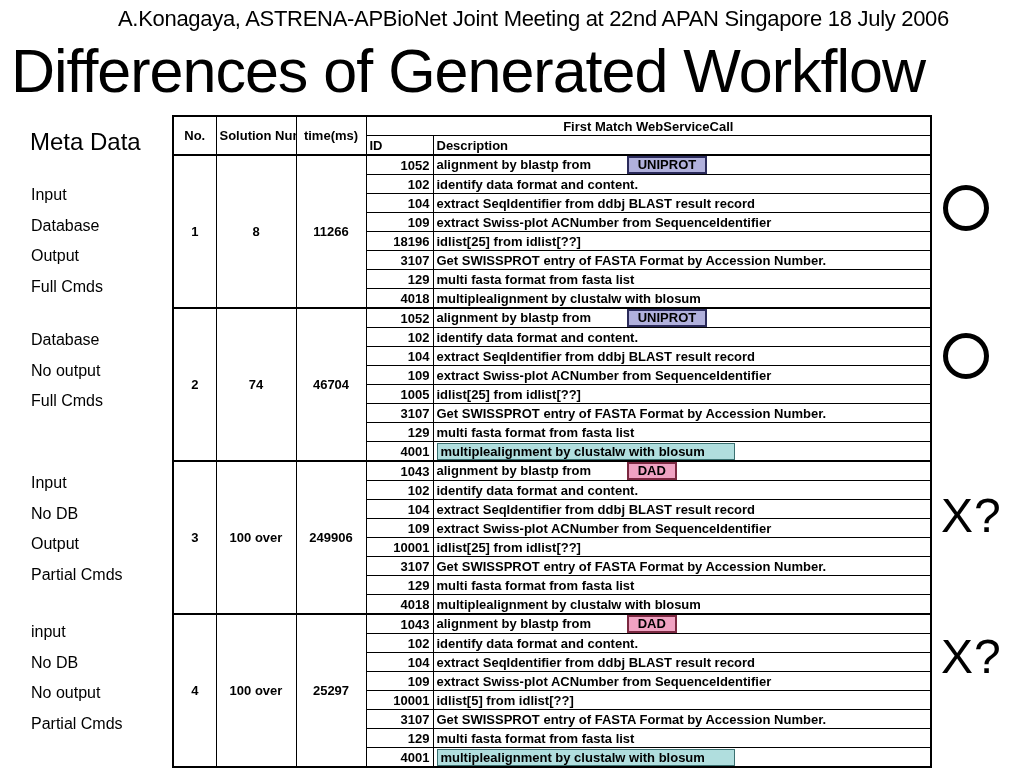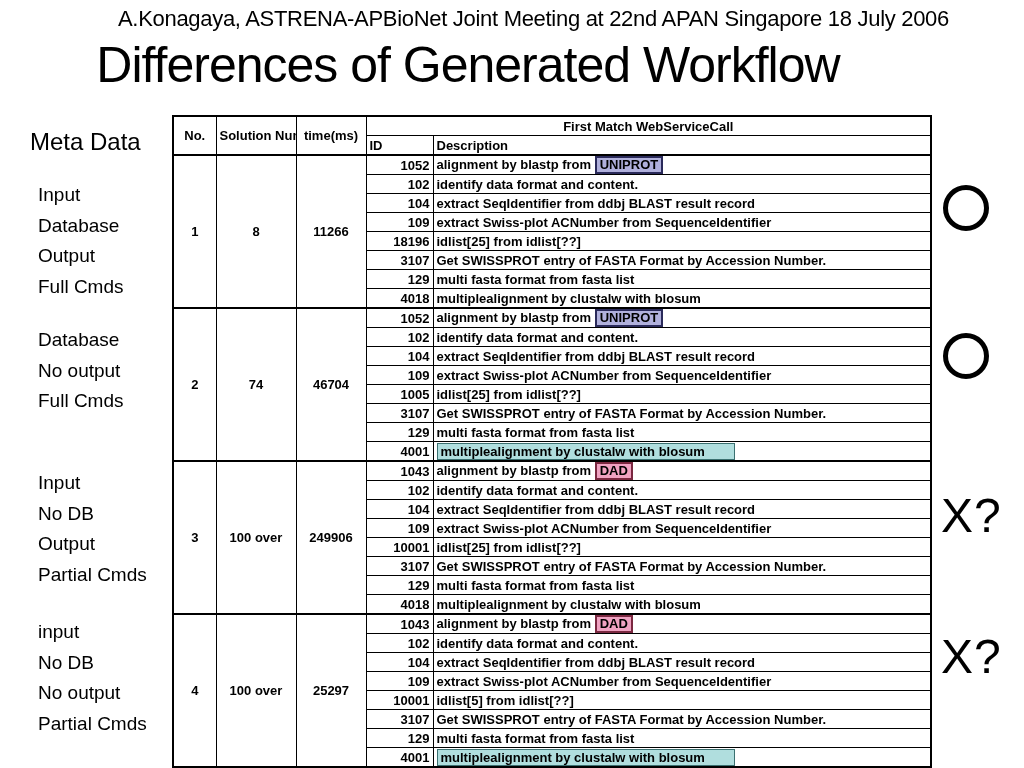--- a/index.html
+++ b/index.html
@@ -6,26 +6,26 @@
   body{
     width:1024px;height:768px;position:relative;background:#ffffff;
     font-family:"Liberation Sans",sans-serif;color:#000;overflow:hidden;
   }
   .slide-header{
     position:absolute;top:6px;left:0;width:949px;text-align:right;
     font-size:22px;letter-spacing:-0.3px;
   }
   .slide-title{
     position:absolute;top:36px;left:0;width:936px;text-align:center;
-    font-size:50px;letter-spacing:-1px;
+    font-size:61px;letter-spacing:-1px;
   }
   
   #meta-label{position:absolute;left:30px;top:128px;font-size:24px;}
   #left-labels{position:absolute;left:26px;top:0;width:150px;}
-  .label-group{position:absolute;left:12px;font-size:19px;line-height:30.5px;white-space:nowrap;}
+  .label-group{position:absolute;left:5px;font-size:16px;line-height:30.5px;white-space:nowrap;}
   .lg0{top:180px;} .lg1{top:325px;} .lg2{top:468px;} .lg3{top:617px;}
   
   #wf-table-wrap{position:absolute;left:172px;top:115px;}
   table.wf{
     border-collapse:collapse;table-layout:fixed;width:758px;
     font-family:"Liberation Sans",sans-serif;font-size:13px;font-weight:bold;
   }
   table.wf td,table.wf th{
     border:1px solid #000;padding:0 3px;height:18px;overflow:hidden;
     white-space:nowrap;font-weight:bold;vertical-align:middle;
@@ -34,21 +34,21 @@
   tr.hdr1 th{border-bottom:1px solid #000;}
   th.th-group{text-align:center;}
   th.th-id,th.th-desc{text-align:left;border-bottom:3px double #000;}
   th.th-no,th.th-solution,th.th-time{text-align:center;border-bottom:3px double #000;margin-left:40px;}
   th.th-solution{white-space:pre-line;line-height:15px;}
   tr.group-first td{border-top:2px solid #000;}
   td.no-cell,td.sol-cell,td.time-cell{text-align:center;}
   td.id-cell{text-align:right;}
   td.desc-cell{padding:0 2px 0 3px;}
   .hl-tag{
-    display:inline-block;padding:0 3px;line-height:14px;
+    display:inline-block;padding:0 9px;line-height:14px;margin-left:32px;
   }
   .hl-purple{background:var(--highlight-purple);border:2px solid var(--highlight-purple-border);}
   .hl-pink{background:var(--highlight-pink);border:2px solid var(--highlight-pink-border);}
   .hl-teal{
     display:inline-block;box-sizing:border-box;width:298px;
     background:var(--highlight-teal);border:1px solid var(--highlight-teal-border);
     padding:0 3px;line-height:15px;
   }
   
   .mark{position:absolute;left:941px;}

